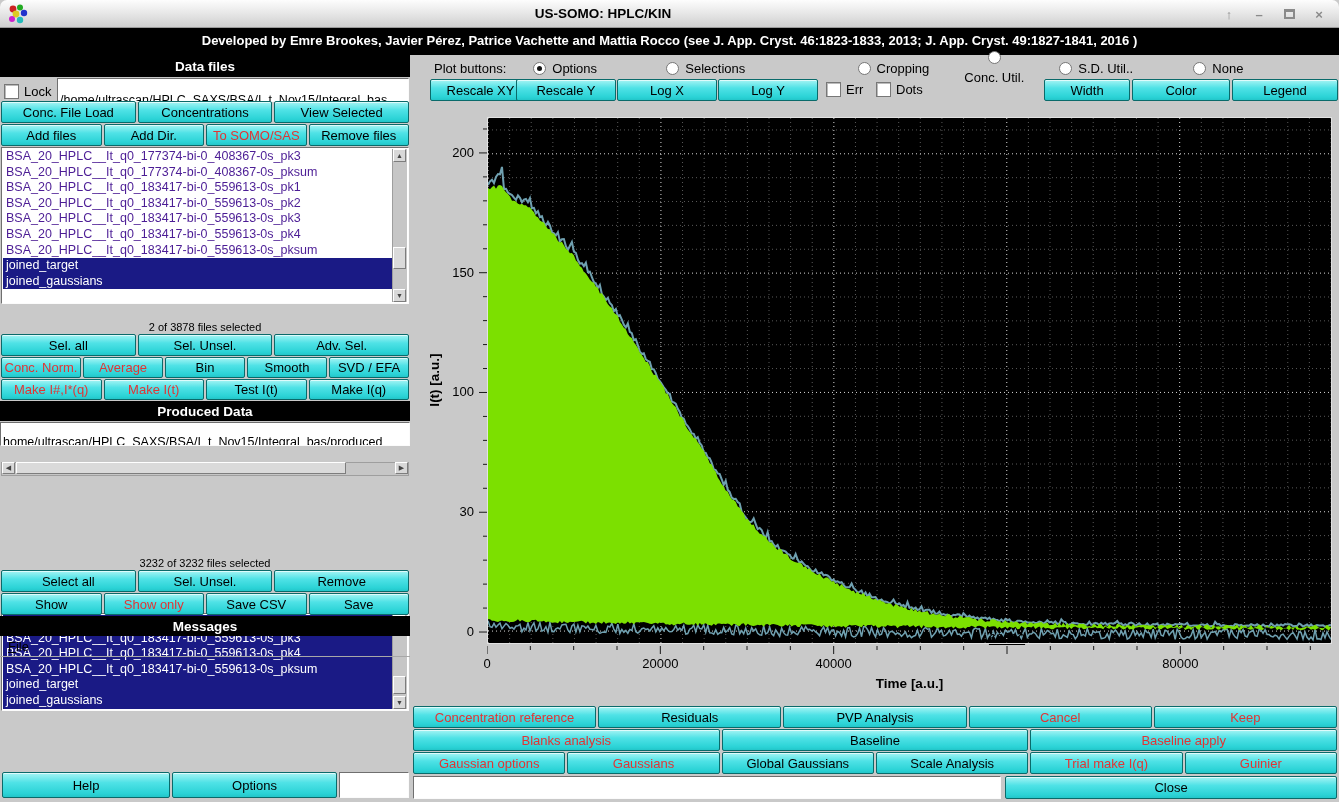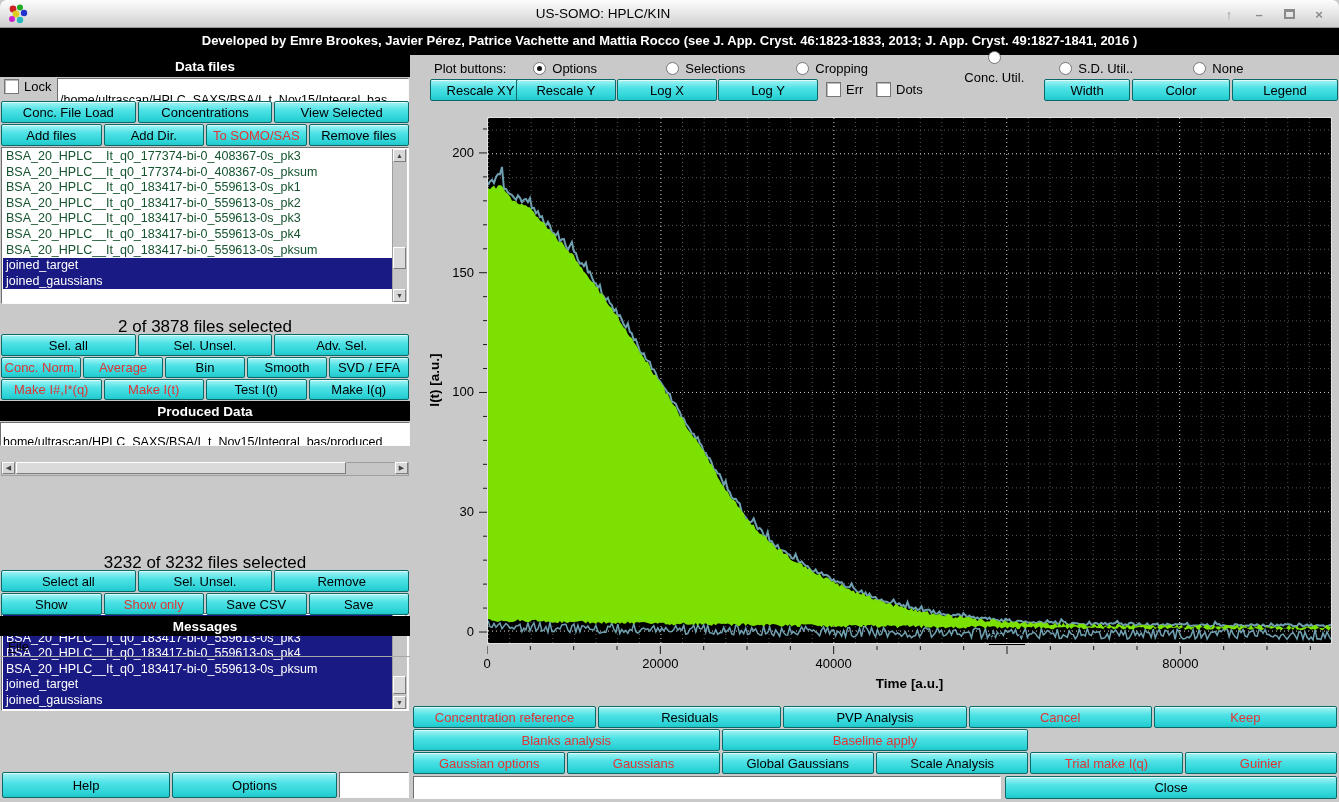--- a/index.html
+++ b/index.html
@@ -6,21 +6,21 @@
   html,body { width:1339px; height:802px; }
   body { position:relative; overflow:hidden; background:#c9c9c9;
          font-family:"Liberation Sans", sans-serif; font-size:13px; color:#000; }
   .abs { position:absolute; }
 
   
   .titlebar { left:0; top:0; width:1339px; height:28px;
     background:linear-gradient(180deg,#fdfdfd,#e9e9e9 45%,#cfcfcf);
     border-bottom:1px solid #9a9a9a; border-radius:7px 7px 0 0; }
   .title-text { left:0; top:0; width:1206px; height:28px; text-align:center;
-    line-height:28px; font-weight:normal; font-size:13.5px; }
+    line-height:28px; font-weight:bold; font-size:13.5px; }
   .app-icon { left:7px; top:3px; width:22px; height:22px; }
   .win-controls { right:10px; top:5px; display:flex; gap:10px; }
   .win-btn { width:20px; height:18px; display:flex; align-items:center; justify-content:center;
     color:#8a8a8a; font-size:13px; font-weight:bold; }
   .max-glyph { width:11px; height:10px; border:2px solid #8a8a8a; border-top-width:3px; }
 
   
   .credits { left:0; top:28px; width:1339px; height:27px; background:#000; color:#fff;
     font-weight:bold; font-size:13px; text-align:center; line-height:26px; }
 
@@ -30,35 +30,35 @@
   .btn { background:linear-gradient(180deg,#a5f4f4,#4fe2e6 40%,#2bd3d6 85%,#23c6c9);
     border:1px solid #0a6a6a; border-radius:2px; font-size:13px; color:#000;
     display:flex; align-items:center; justify-content:center; white-space:nowrap;
     box-shadow: inset 0 1px 0 rgba(255,255,255,.65); overflow:hidden; }
   .btn.red { color:#e23434; }
   .btn-row { display:flex; gap:2px; }
   .btn-row .btn { flex:1; }
   .grid-row { display:grid; gap:2px; }
   .sunken { background:#fff; border:1px solid; border-color:#6f6f6f #fbfbfb #fbfbfb #6f6f6f; }
   .path-field { font-size:12.5px; line-height:19px; padding:11px 2px; white-space:nowrap; overflow:hidden; }
-  .count { text-align:center; font-size:17px; line-height:14px; }
+  .count { text-align:center; font-size:11px; line-height:14px; }
   .checkbox { width:15px; height:15px; background:#fff; border:1px solid #777;
     box-shadow: inset 1px 1px 0 #bbb; }
-  .check-item { display:flex; align-items:flex-start; gap:5px; font-size:13px; }
+  .check-item { display:flex; align-items:flex-end; gap:5px; font-size:13px; }
   .radio { width:13px; height:13px; border-radius:50%; background:#fff; border:1px solid #777;
     position:relative; flex:none; }
   .radio-item { display:flex; align-items:center; gap:6px; font-size:13px; }
   .radio-item.selected .radio::after { content:""; position:absolute; inset:3px;
     border-radius:50%; background:#151515; }
 
   
   .listbox { overflow:hidden; position:relative; }
   .list-items { position:absolute; left:1px; top:1px; right:16px; bottom:1px; }
   .list-item { height:15.6px; line-height:15.6px; font-size:12.5px; padding-left:3px;
-    white-space:nowrap; overflow:hidden; color:#14532d; }
+    white-space:nowrap; overflow:hidden; color:#4c1d95; }
   .list-item.selected { background:#1a1a85; color:#fff; }
   .sb-v { position:absolute; right:1px; top:1px; bottom:1px; width:15px; background:#c6c6c6;
     border-left:1px solid #9e9e9e; }
   .sb-h { background:#c6c6c6; border:1px solid #9e9e9e; position:relative; }
   .sb-btn { position:absolute; width:13px; height:13px; background:#d8d8d8;
     border:1px solid; border-color:#fff #7d7d7d #7d7d7d #fff; color:#444;
     font-size:7px; display:flex; align-items:center; justify-content:center; }
   .sb-thumb { position:absolute; background:#dadada; border:1px solid;
     border-color:#fff #7d7d7d #7d7d7d #fff; }
 
@@ -81,21 +81,21 @@
     font-weight:bold; font-size:13.5px; white-space:nowrap; }
   .axis-ticks { position:absolute; }
 
   
   .tb-btn { position:absolute; top:0; height:22px; }
 
   
   .radio-group { display:flex; margin-left:27px; }
   .radio-group label:nth-of-type(1){ width:133px; }
   .radio-group label:nth-of-type(2){ width:130px; }
-  .radio-group label:nth-of-type(3){ width:133px; }
+  .radio-group label:nth-of-type(3){ width:133px;justify-content:flex-end; }
   .radio-group label:nth-of-type(4){ width:130px;flex-direction:column; }
   .radio-group label:nth-of-type(5){ width:134px; }
 </style>
 </head>
 <body>
 
 <div class="abs titlebar">
   <svg class="abs app-icon" viewBox="0 0 22 22">
     <circle cx="6" cy="6" r="3.4" fill="#cc2222"></circle>
     <circle cx="13" cy="4.5" r="3" fill="#22aa22"></circle>
@@ -426,20 +426,21 @@
 
 <button class="btn red">Concentration reference</button>
     <button class="btn">Residuals</button>
     <button class="btn">PVP Analysis</button>
     <button class="btn red">Cancel</button>
     <button class="btn red">Keep</button>
   </div>
 <div class="abs grid-row" style="left:413px;top:729px;width:924px;height:22px;grid-template-columns:repeat(3,1fr)">
 
 <button class="btn red">Blanks analysis</button>
+    <button class="btn">Baseline</button>
     <button class="btn red">Baseline apply</button>
   </div>
 <div class="abs grid-row" style="left:413px;top:752px;width:924px;height:22px;grid-template-columns:repeat(6,1fr)">
 
 <button class="btn red">Gaussian options</button>
     <button class="btn red">Gaussians</button>
     <button class="btn">Global Gaussians</button>
     <button class="btn">Scale Analysis</button>
     <button class="btn red">Trial make I(q)</button>
     <button class="btn red">Guinier</button>

